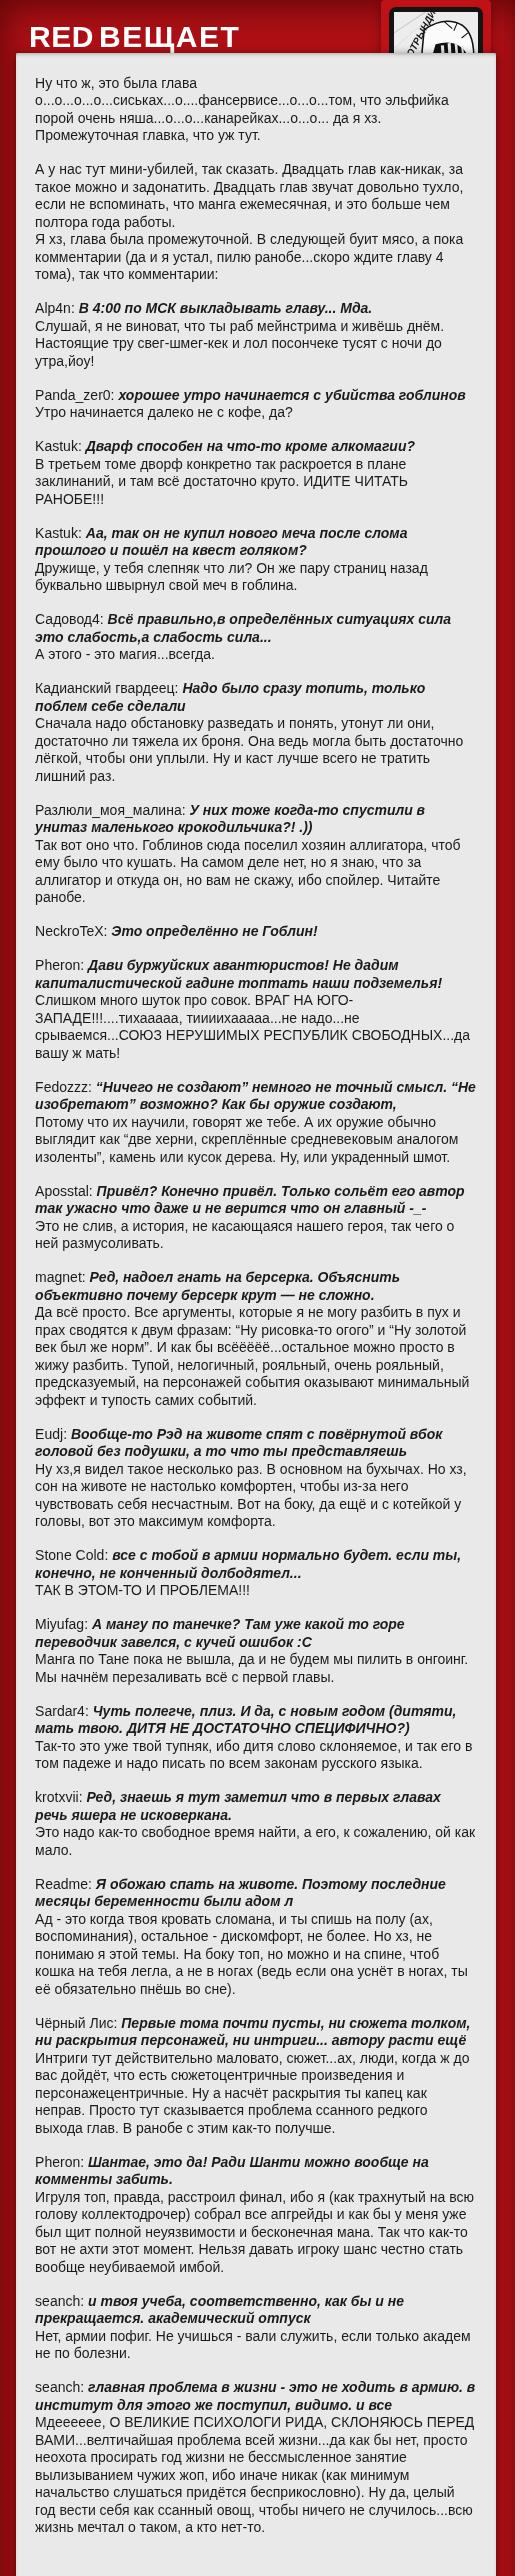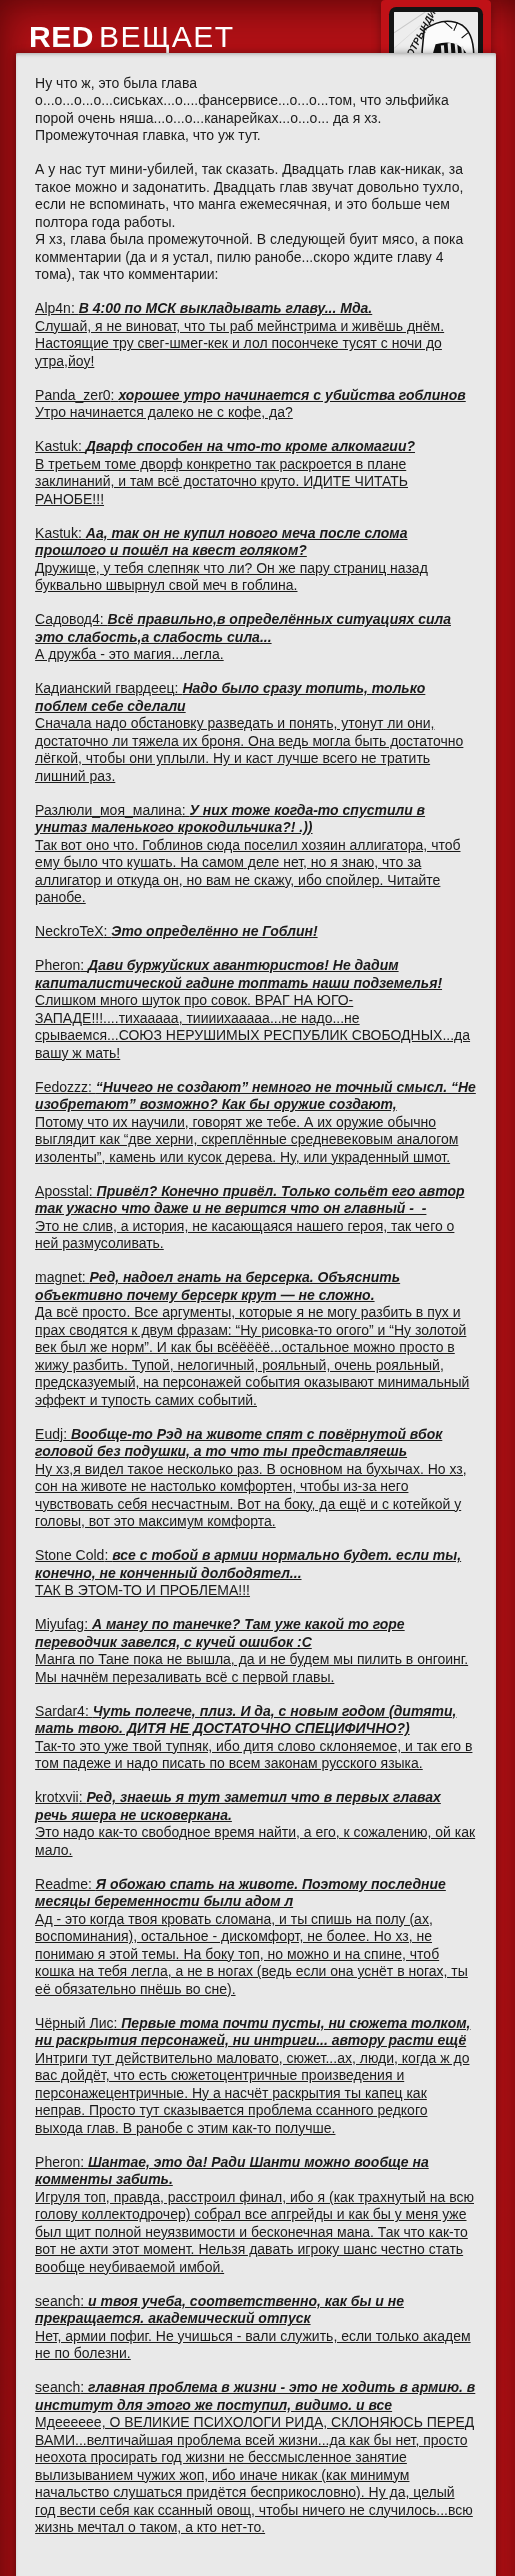--- a/index.html
+++ b/index.html
@@ -5,42 +5,42 @@
   html,body{margin:0;padding:0;background:#7e0a0d;}
   .page{
     position:relative;width:515px;height:3424px;margin:0 auto;
     background:#b01015;overflow:hidden;
     font-family:"Liberation Sans",sans-serif;
     box-shadow:inset 15.5px 18.5px 36px -11.3px rgba(40,0,0,.55), inset -9.3px -6.2px 26px -9.3px rgba(40,0,0,.35);
   }
   
   .brand{position:absolute;top:21.6px;left:29px;color:#ffffff;font-size:30px;line-height:1;white-space:nowrap;}
   .brand-bold{font-weight:800;letter-spacing:0.5px;}
-  .brand-light{font-weight:400;letter-spacing:1.5px;margin-left:5.2px;}
+  .brand-light{font-weight:700;letter-spacing:1.5px;margin-left:5.2px;}
   
   .panel-badge{
     position:absolute;top:0;right:24px;width:110px;height:156px;
     background:#c01117;border-radius:4.1px 4.1px 10.3px 10.3px;
     box-shadow:0 5.2px 9.3px rgba(0,0,0,.35);
   }
   .manga-frame{
     position:absolute;left:8.2px;right:8.2px;top:7.2px;bottom:10.3px;
     background:#141414;border-radius:7.2px;padding:5.2px;box-sizing:border-box;
   }
   .manga-art{width:100%;height:100%;background:#ededed;overflow:hidden;border-radius:1px;}
   
   .content-box{
     position:absolute;left:15.5px;top:53px;width:480px;height:3239px;
     background:#e9e9e9;border-radius:1.5px;
     padding:21.6px 19.6px;box-sizing:border-box;overflow:hidden;
     color:#1b1b1b;font-size:14px;line-height:17.5px;
     box-shadow:0 1.5px 8.2px rgba(0,0,0,.45), inset 0 2.6px 4.1px -2.1px #9a9a9a;
   }
   .para{margin:0 0 16.5px;white-space:pre-line;}
-  .comment{margin:0 0 16.5px;text-decoration:underline;}
+  .comment{margin:0 0 16.5px;}
   .c-user{font-weight:400;}
   .c-quote{font-weight:700;font-style:italic;}
   .c-reply{display:block;white-space:pre-line;}
 </style>
 </head>
 <body>
 
 <div class="page">
 
   <div class="brand">
@@ -92,21 +92,21 @@
 </div>
     <div id="comments">
   <p class="comment"><span class="c-user">Alp4n</span><span class="c-sep">: </span><span class="c-quote">В 4:00 по МСК выкладывать главу... Мда.</span><span class="c-reply">Слушай, я не виноват, что ты раб мейнстрима и живёшь днём. Настоящие тру свег-шмег-кек и лол посончеке тусят с ночи до утра,йоу!</span></p>
 
   <p class="comment"><span class="c-user">Panda_zer0</span><span class="c-sep">: </span><span class="c-quote">хорошее утро начинается с убийства гоблинов</span><span class="c-reply">Утро начинается далеко не с кофе, да?</span></p>
 
   <p class="comment"><span class="c-user">Kastuk</span><span class="c-sep">: </span><span class="c-quote">Дварф способен на что-то кроме алкомагии?</span><span class="c-reply">В третьем томе дворф конкретно так раскроется в плане заклинаний, и там всё достаточно круто. ИДИТЕ ЧИТАТЬ РАНОБЕ!!!</span></p>
 
   <p class="comment"><span class="c-user">Kastuk</span><span class="c-sep">: </span><span class="c-quote">Аа, так он не купил нового меча после слома прошлого и пошёл на квест голяком?</span><span class="c-reply">Дружище, у тебя слепняк что ли? Он же пару страниц назад буквально швырнул свой меч в гоблина.</span></p>
 
-  <p class="comment"><span class="c-user">Садовод4</span><span class="c-sep">: </span><span class="c-quote">Всё правильно,в определённых ситуациях сила это слабость,а слабость сила...</span><span class="c-reply">А дружба - это магия...легла.</span></p>
+  <p class="comment"><span class="c-user">Садовод4</span><span class="c-sep">: </span><span class="c-quote">Всё правильно,в определённых ситуациях сила это слабость,а слабость сила...</span><span class="c-reply">А этого - это магия...всегда.</span></p>
 
   <p class="comment"><span class="c-user">Кадианский гвардеец</span><span class="c-sep">: </span><span class="c-quote">Надо было сразу топить, только поблем себе сделали</span><span class="c-reply">Сначала надо обстановку разведать и понять, утонут ли они, достаточно ли тяжела их броня. Она ведь могла быть достаточно лёгкой, чтобы они уплыли. Ну и каст лучше всего не тратить лишний раз.</span></p>
 
   <p class="comment"><span class="c-user">Разлюли_моя_малина</span><span class="c-sep">: </span><span class="c-quote">У них тоже когда-то спустили в унитаз маленького крокодильчика?! .))</span><span class="c-reply">Так вот оно что. Гоблинов сюда поселил хозяин аллигатора, чтоб ему было что кушать. На самом деле нет, но я знаю, что за аллигатор и откуда он, но вам не скажу, ибо спойлер. Читайте ранобе.</span></p>
 
   <p class="comment"><span class="c-user">NeckroTeX</span><span class="c-sep">: </span><span class="c-quote">Это определённо не Гоблин!</span></p>
 
   <p class="comment"><span class="c-user">Pheron</span><span class="c-sep">: </span><span class="c-quote">Дави буржуйских авантюристов! Не дадим капиталистической гадине топтать наши подземелья!</span><span class="c-reply">Слишком много шуток про совок. ВРАГ НА ЮГО-ЗАПАДЕ!!!....тихааааа, тиииихааааа...не надо...не срываемся...СОЮЗ НЕРУШИМЫХ РЕСПУБЛИК СВОБОДНЫХ...да вашу ж мать!</span></p>
 
   <p class="comment"><span class="c-user">Fedozzz</span><span class="c-sep">: </span><span class="c-quote">“Ничего не создают” немного не точный смысл. “Не изобретают” возможно? Как бы оружие создают,</span><span class="c-reply">Потому что их научили, говорят же тебе. А их оружие обычно выглядит как “две херни, скреплённые средневековым аналогом изоленты”, камень или кусок дерева. Ну, или украденный шмот.</span></p>

